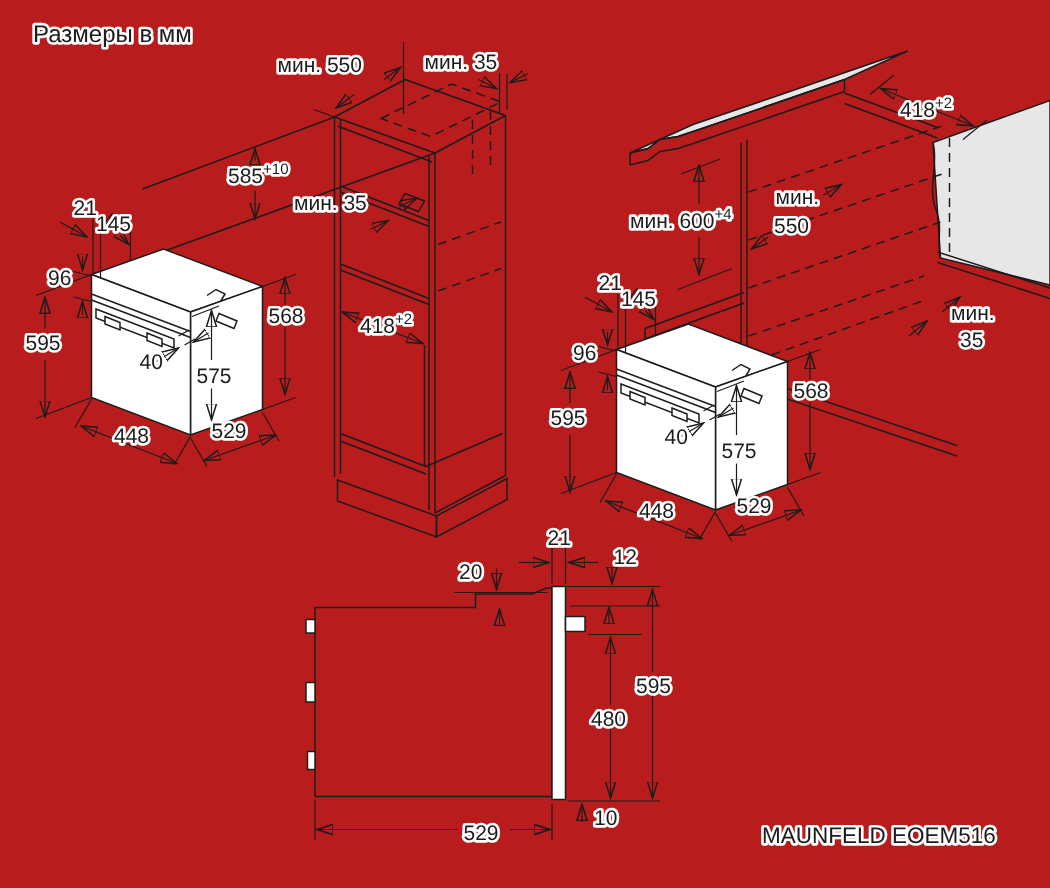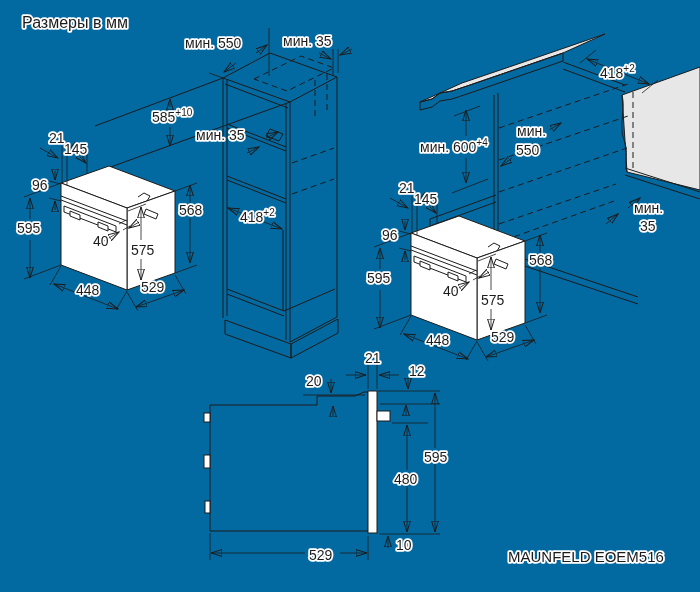--- a/index.html
+++ b/index.html
@@ -1,16 +1,16 @@
 <!DOCTYPE html>
 <html><head>
 <meta charset="utf-8">
 <style>
   html,body{margin:0;padding:0;background:#fff;}
-  .stage{width:700px;height:592px;background:#0369a1;position:relative;overflow:hidden;}
+  .stage{width:700px;height:592px;background:#b91c1c;position:relative;overflow:hidden;}
   svg{display:block;}
   line,polyline,path{stroke:#1c1c1c;stroke-width:1;fill:none;}
   polygon{stroke:#1c1c1c;stroke-width:1;fill:none;}
   .wf{fill:#ffffff;}
   .gf{fill:#e7e7e7;}
   .dash{stroke-dasharray:6 4;}
   .thin{stroke-width:0.8;}
   text{font-family:"Liberation Sans","DejaVu Sans",sans-serif;font-size:14px;fill:#1c1c1c;
        paint-order:stroke fill;stroke:#ffffff;stroke-width:3.5px;stroke-linejoin:round;}
   .title{font-size:16px;}

